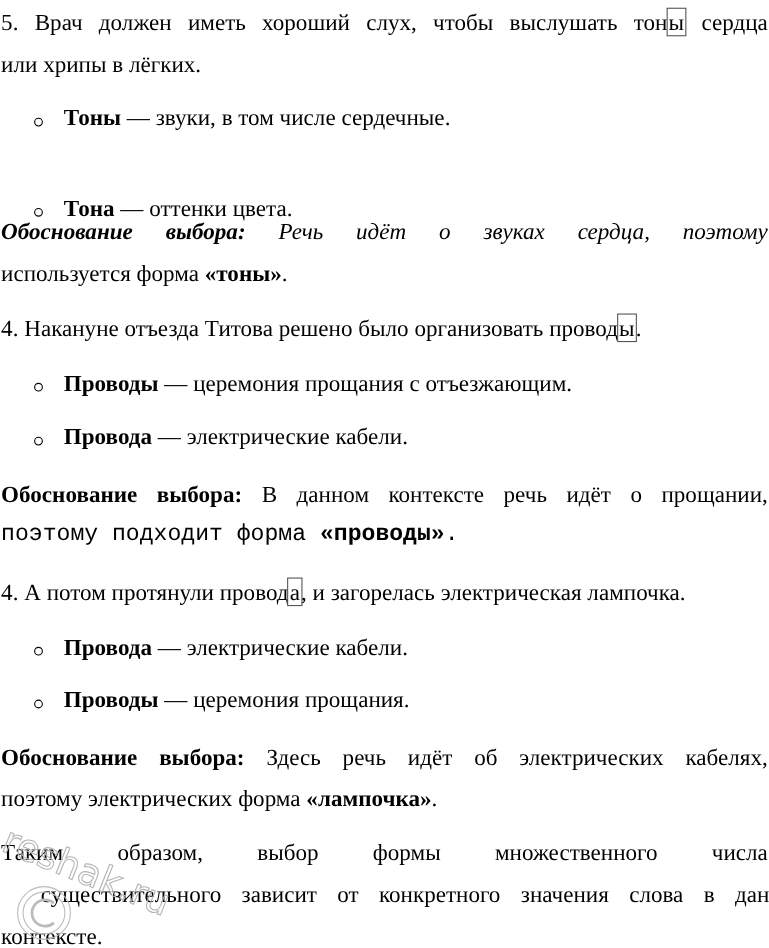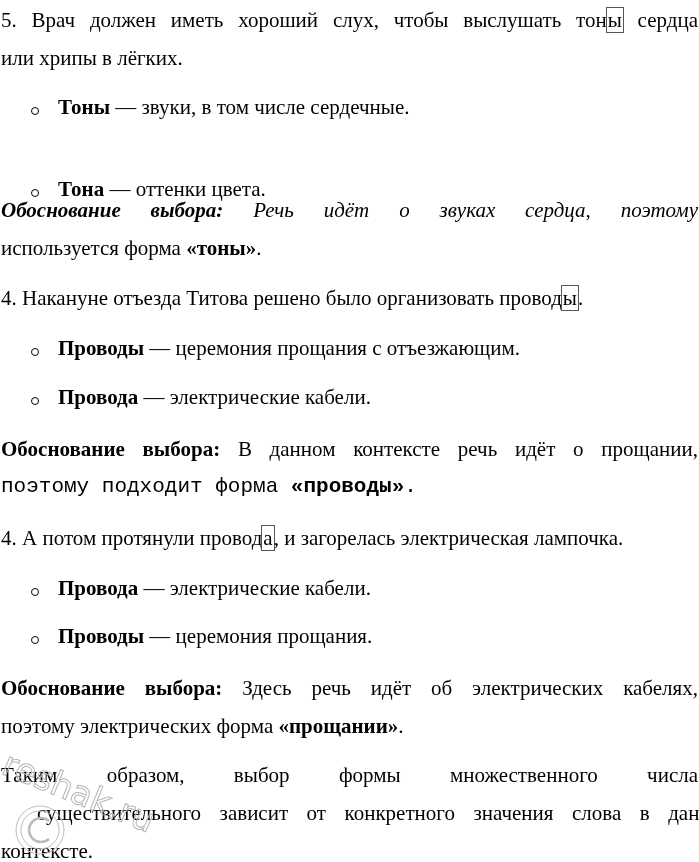--- a/index.html
+++ b/index.html
@@ -71,21 +71,21 @@
   <span class="bullet"></span><b>Провода</b><span> — электрические кабели.</span>
 </div>
 <div class="li" style="top:624px;">
   <span class="bullet"></span><b>Проводы</b><span> — церемония прощания.</span>
 </div>
 
 <div class="p full" style="top:668px;">
   <b>Обоснование выбора:</b><span> Здесь речь идёт об электрических кабелях,</span>
 </div>
 <div class="p" style="top:706px;">
-  <span>поэтому электрических форма </span><b>«прощании»</b><span>.</span>
+  <span>поэтому электрических форма </span><b>«лампочка»</b><span>.</span>
 </div>
 
 <div class="p full" style="top:755px;">Таким образом, выбор формы множественного числа</div>
 <div class="p full" style="top:793px;padding-left:36px;">существительного зависит от конкретного значения слова в данном</div>
 <div class="p" style="top:831px;">контексте.</div>
 
 <svg class="wm" viewBox="0 0 190 130">
   <g fill="none" stroke="#bbb" stroke-width="1">
     <text x="0" y="38" font-family="DejaVu Sans, sans-serif" font-size="34" fill="none" stroke="#b5b5b5" transform="rotate(22 0 38)">reshak.ru</text>
     <circle cx="40" cy="95" r="24"></circle>

